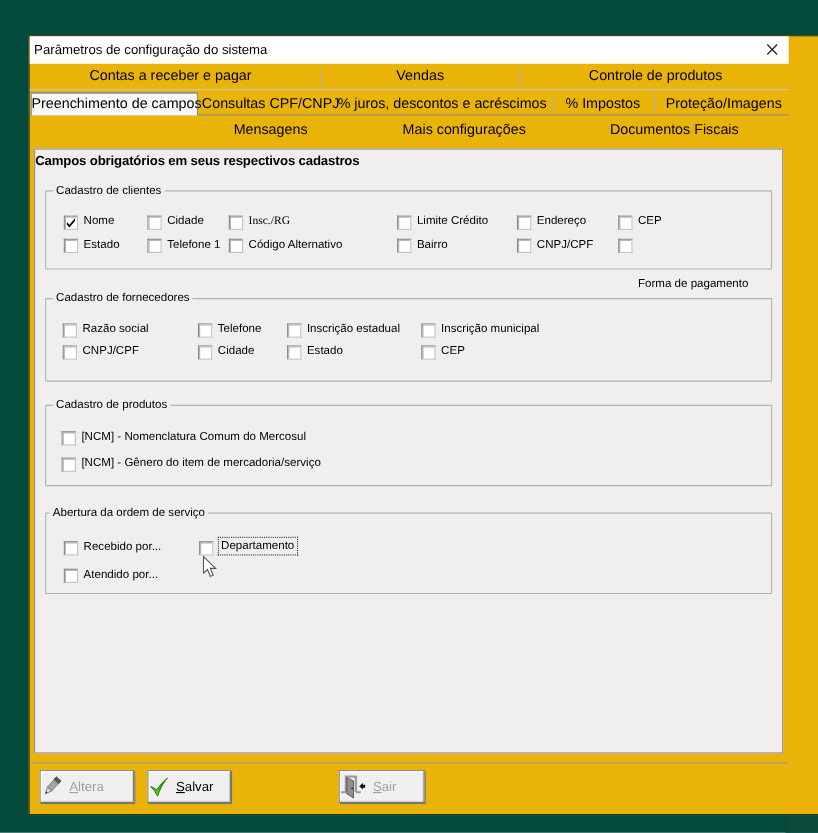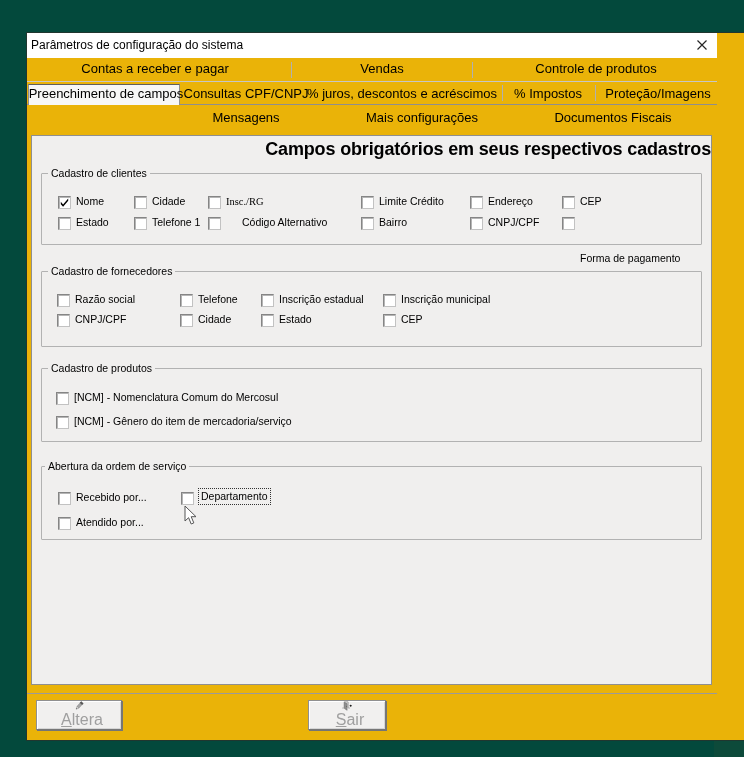--- a/index.html
+++ b/index.html
@@ -15,21 +15,21 @@
   #panel{left:4px;top:102px;width:679px;height:548px;border:1px solid #8f8f8f;background:#f0efee;}
   .gbox{border:1px solid #b2b2b2;border-radius:1px;}
   .glabel{font-size:10.5px;color:#000;background:#f0efee;padding:0 3px;white-space:nowrap;line-height:12px;}
   .cb{width:11px;height:11px;background:#fff;border:1px solid #858585;
       border-right-color:#c2c2c2;border-bottom-color:#c2c2c2;
       box-shadow:inset 1px 1px 0 #b5b5b5;}
   .cl{font-size:10.5px;color:#000;line-height:13px;white-space:nowrap;}
   .btn{height:28px;background:#f1f0ef;border:1px solid #777;
        border-top-color:#909090;border-left-color:#909090;
        box-shadow:inset 1px 1px 0 #ffffff, inset -1px -1px 0 #d6d6d6, 1px 1px 0 #757575;
-       font-size:16px;display:flex;align-items:center;justify-content:center;flex-direction:column;}
+       font-size:12px;display:flex;align-items:center;}
   .btn .lbl{margin-left:6px;}
   .dis{color:#9f9f9f;}
 </style>
 </head>
 <body>
 <div id="rstrip" class="abs">
   <svg width="30" height="757" style="display:block">
     <defs>
       <linearGradient id="gg" x1="0" y1="0" x2="0" y2="1">
         <stop offset="0" stop-color="#14a56c"></stop>
@@ -84,21 +84,21 @@
     <span class="abs tabtxt" style="left:521px;top:29px;">% Impostos</span>
     <span class="abs tabtxt" style="left:631px;top:29px;">Proteção/Imagens</span>
     <div class="abs vsep" style="left:475px;top:27px;height:16px;"></div>
     <div class="abs vsep" style="left:568px;top:27px;height:16px;"></div>
     <span class="abs tabtxt" style="left:100px;top:53px;margin-top:32px;">TEF/POS</span>
     <span class="abs tabtxt" style="left:219px;top:53px;">Mensagens</span>
     <span class="abs tabtxt" style="left:395px;top:53px;">Mais configurações</span>
     <span class="abs tabtxt" style="left:586px;top:53px;">Documentos Fiscais</span>
   </div>
   <div id="panel" class="abs">
-    <div class="abs" style="left:0;top:3px;width:679px;text-align:right;font-size:18px;font-weight:bold;letter-spacing:-0.15px;">Campos obrigatórios em seus respectivos cadastros</div>
+    <div class="abs" style="left:0;top:3px;width:679px;text-align:left;font-size:12px;font-weight:bold;letter-spacing:-0.15px;">Campos obrigatórios em seus respectivos cadastros</div>
     <div class="abs gbox" style="left:9px;top:37px;width:659px;height:70px;"></div>
     <span class="abs glabel" style="left:16px;top:31px;">Cadastro de clientes</span>
     <div class="abs gbox" style="left:9px;top:135px;width:659px;height:74px;"></div>
     <span class="abs glabel" style="left:16px;top:129px;">Cadastro de fornecedores</span>
     <div class="abs gbox" style="left:9px;top:232px;width:659px;height:72px;"></div>
     <span class="abs glabel" style="left:16px;top:226px;">Cadastro de produtos</span>
     <div class="abs gbox" style="left:9px;top:330px;width:659px;height:72px;"></div>
     <span class="abs glabel" style="left:13px;top:324px;text-align:center;">Abertura da ordem de serviço</span>
     <div class="abs cb" style="left:26px;top:60px;">
         <svg class="abs" style="left:0px;top:0px;" width="11" height="11" viewBox="0 0 11 11">
@@ -114,21 +114,21 @@
     <span class="abs cl" style="left:347px;top:59px;">Limite Crédito</span>
     <div class="abs cb" style="left:438px;top:60px;"></div>
     <span class="abs cl" style="left:456px;top:59px;">Endereço</span>
     <div class="abs cb" style="left:530px;top:60px;"></div>
     <span class="abs cl" style="left:548px;top:59px;">CEP</span>
     <div class="abs cb" style="left:26px;top:81px;"></div>
     <span class="abs cl" style="left:44px;top:80px;">Estado</span>
     <div class="abs cb" style="left:102px;top:81px;"></div>
     <span class="abs cl" style="left:120px;top:80px;">Telefone 1</span>
     <div class="abs cb" style="left:176px;top:81px;"></div>
-    <span class="abs cl" style="left:210px;top:80px;">Código Alternativo</span>
+    <span class="abs cl" style="left:194px;top:80px;">Código Alternativo</span>
     <div class="abs cb" style="left:329px;top:81px;"></div>
     <span class="abs cl" style="left:347px;top:80px;">Bairro</span>
     <div class="abs cb" style="left:438px;top:81px;"></div>
     <span class="abs cl" style="left:456px;top:80px;">CNPJ/CPF</span>
     <div class="abs cb" style="left:530px;top:81px;"></div>
     <span class="abs cl" style="left:548px;top:80px;margin-top:36px;">Forma de pagamento</span>
     <div class="abs cb" style="left:25px;top:158px;"></div>
     <span class="abs cl" style="left:43px;top:157px;">Razão social</span>
     <div class="abs cb" style="left:148px;top:158px;"></div>
     <span class="abs cl" style="left:166px;top:157px;">Telefone</span>
@@ -164,20 +164,33 @@
         <g transform="rotate(42 10 10)">
           <rect x="7.4" y="0.8" width="5.4" height="12.2" fill="#b5b5b5" stroke="#6f6f6f" stroke-width="0.7"></rect>
           <path d="M8.8 1 L8.8 13 M10.2 1 L10.2 13 M11.6 1 L11.6 13" stroke="#8a8a8a" stroke-width="0.7"></path>
           <rect x="7.2" y="0.6" width="5.8" height="3.4" fill="#585858" stroke="#444" stroke-width="0.5"></rect>
           <path d="M7.4 13 L10.1 18.6 L12.8 13 Z" fill="#d9d9d9" stroke="#6f6f6f" stroke-width="0.7"></path>
           <path d="M9.2 16.7 L10.1 18.6 L11 16.7 Z" fill="#1a1a1a"></path>
         </g>
       </svg>
     <span class="lbl"><u>A</u>ltera</span>
   </div>
+  <div class="abs btn" style="left:107px;top:667px;width:63px;padding-right:11px;">
+    <svg width="19" height="19" viewBox="0 0 19 19">
+        <defs>
+          <linearGradient id="gc" x1="0" y1="0" x2="0" y2="1">
+            <stop offset="0" stop-color="#1e7d0a"></stop>
+            <stop offset="0.6" stop-color="#3db81c"></stop>
+            <stop offset="1" stop-color="#62dd35"></stop>
+          </linearGradient>
+        </defs>
+        <path d="M1.8 9.2 Q4.8 9.6 7.4 12.2 Q11.6 5.6 17.2 1.4 Q12.2 6.4 8.2 17.8 Q5.6 11.6 1.8 9.2 Z" fill="url(#gc)" stroke="#1d6c08" stroke-width="0.8" stroke-linejoin="round"></path>
+      </svg>
+    <span class="lbl"><u>S</u>alvar</span>
+  </div>
   <div class="abs btn dis" style="left:281px;top:667px;width:76px;">
     <svg width="24" height="23" viewBox="0 0 24 23">
         <path d="M5.5 16 L5.5 2 L14.5 2 L14.5 16" fill="none" stroke="#9c9c9c" stroke-width="2.2"></path>
         <path d="M1 16.2 L5.5 16.2 M14.5 16.2 L19 16.2" stroke="#9c9c9c" stroke-width="1.8"></path>
         <path d="M6.3 3 L12.3 6 L12.3 21.5 L6.3 17.6 Z" fill="#909090" stroke="#4f4f4f" stroke-width="0.8"></path>
         <path d="M10.6 12.2 L11.6 13.4" stroke="#111" stroke-width="1.1"></path>
         <path d="M17.5 10.8 L21 7.8 L21 9.5 L23 9.5 L23 12.1 L21 12.1 L21 13.8 Z" fill="#111"></path>
       </svg>
     <span class="lbl"><u>S</u>air</span>
   </div>

